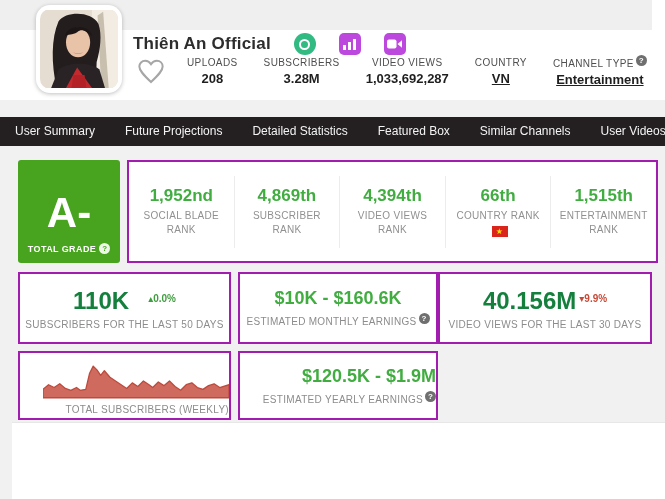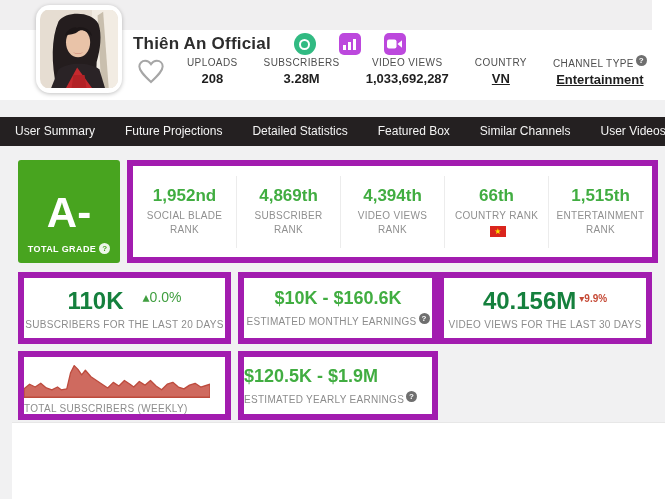--- a/index.html
+++ b/index.html
@@ -31,21 +31,21 @@
   .help-badge { display:inline-block; width:11px; height:11px; border-radius:50%; background:#6f6f6f;
     color:#fff; font-size:8px; font-weight:bold; line-height:11px; text-align:center; vertical-align:super; margin-left:2px; }
 
   
   .nav { margin-top:17px; width:665px; height:29px; background:#242021; display:flex; align-items:center;
     white-space:nowrap; overflow:hidden; }
   .nav-tab { color:#f4f4f4; font-size:12px; padding:0 15px; line-height:29px; cursor:pointer; flex:0 0 auto; }
 
   
   .main { padding-left:18px; }
-  .card { background:#fff; border:6px solid #a21caf; }
+  .card { background:#fff; border:2px solid #a21caf; }
 
   .row1 { margin-top:14px; display:flex; gap:7px; }
   .grade-card { width:102px; height:103px; background:#48a41f; border:none; border-radius:3px;
     display:flex; flex-direction:column; align-items:center; justify-content:center; position:relative; }
   .grade-value { color:#fff; font-size:42px; font-weight:bold; line-height:1; margin-top:2px; }
   .grade-label-row { position:absolute; bottom:9px; display:flex; align-items:center; gap:3px; }
   .grade-label { color:#fff; font-size:9px; font-weight:bold; letter-spacing:.4px; }
   .grade-help { display:inline-block; width:11px; height:11px; border-radius:50%; background:rgba(255,255,255,.9);
     color:#48a41f; font-size:8px; font-weight:bold; line-height:11px; text-align:center; }
 
@@ -57,24 +57,24 @@
   .rank-label { font-size:10px; color:#909090; letter-spacing:.3px; line-height:1.4; margin-top:3px; max-width:96px; }
   .flag-vn { display:inline-block; width:16px; height:11px; background:#da251d; color:#ffde00; font-size:8px;
     line-height:11px; text-align:center; vertical-align:-1px; margin-left:3px; }
 
   .row2 { margin-top:9px; display:flex; }
   .row3 { margin-top:7px; display:flex; }
   .c1 { width:213px; margin-right:7px; }
   .c2 { width:200px; }
   .c3 { width:214px; }
   .row2 .card { height:72px; display:flex; flex-direction:column; align-items:center; justify-content:center; }
-  .row3 .card { height:69px; display:flex; flex-direction:column; align-items:flex-start; justify-content:center; }
+  .row3 .card { height:69px; display:flex; flex-direction:column; align-items:flex-end; justify-content:center; }
 
   .big-value { font-size:24px; font-weight:bold; color:#15803d; }
-  .delta-up { color:#3f9e3f; font-size:14px; font-weight:normal; vertical-align:super; margin-left:19px; }
+  .delta-up { color:#3f9e3f; font-size:10px; font-weight:bold; vertical-align:super; margin-left:19px; }
   .delta-down { color:#c64a36; font-size:10px; font-weight:bold; vertical-align:super; margin-left:3px; }
   .money-value { font-size:18px; font-weight:bold; color:#41ad41; }
   .card-label { font-size:10px; color:#8c8c8c; letter-spacing:.3px; margin-top:4px; white-space:nowrap; }
 
   .spark { display:block; margin-top:2px; }
   .spark-label { font-size:10px; color:#8c8c8c; letter-spacing:.3px; margin-top:1px; }
 
   .footer-white { margin-top:2px; margin-left:-6px; width:659px; height:91px; background:#fff; border-top:1px solid #e7e7e7; }
 </style>
 </head>
@@ -191,21 +191,21 @@
         <div class="rank-label">ENTERTAINMENT RANK</div>
       </div>
     </div>
   </div>
 
   <div class="row2">
     <div class="card c1">
       <div>
         <span class="big-value">110K</span><span class="delta-up">▴0.0%</span>
       </div>
-      <div class="card-label">SUBSCRIBERS FOR THE LAST 20 DAYS</div>
+      <div class="card-label">SUBSCRIBERS FOR THE LAST 50 DAYS</div>
     </div>
 
     <div class="card c2">
       <div class="money-value">$10K - $160.6K</div>
       <div class="card-label"><span>ESTIMATED MONTHLY EARNINGS</span><span class="help-badge">?</span></div>
     </div>
 
     <div class="card c3">
       <div>
         <span class="big-value">40.156M</span><span class="delta-down">▾9.9%</span>

